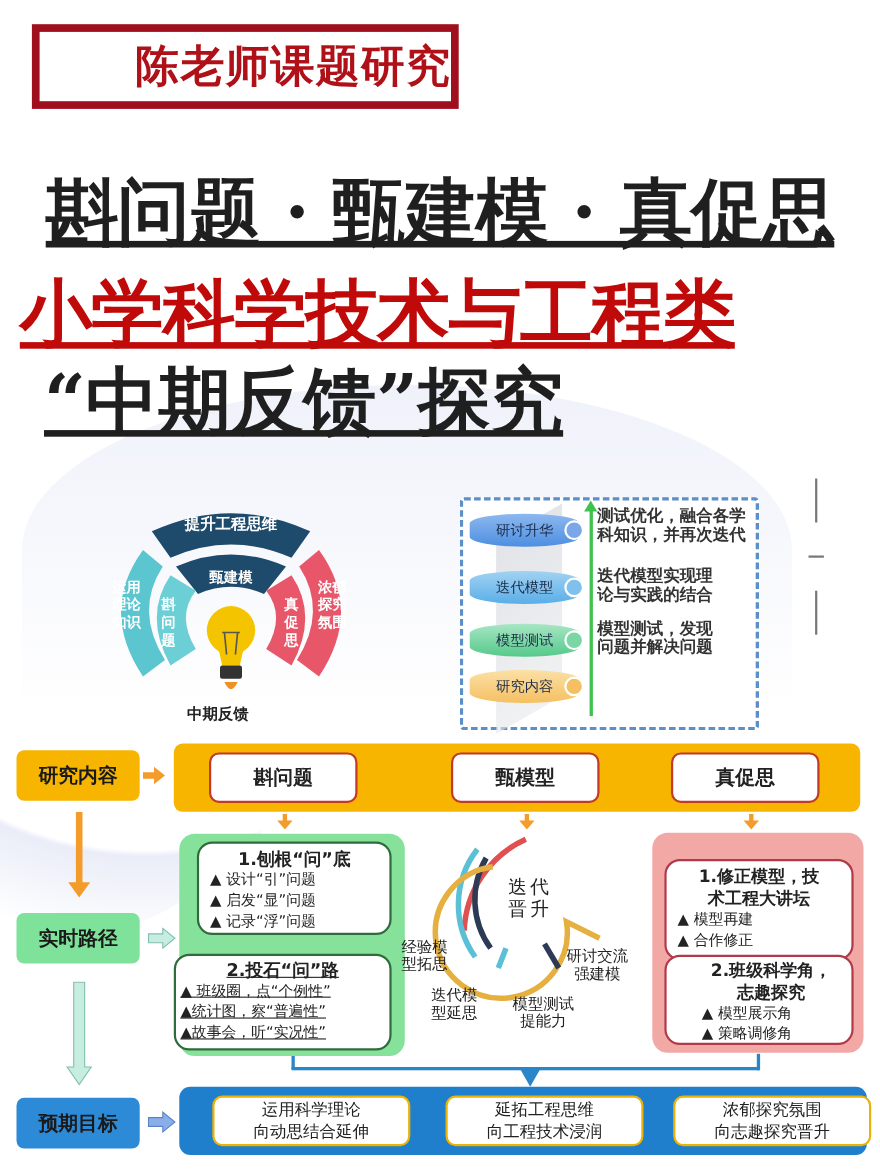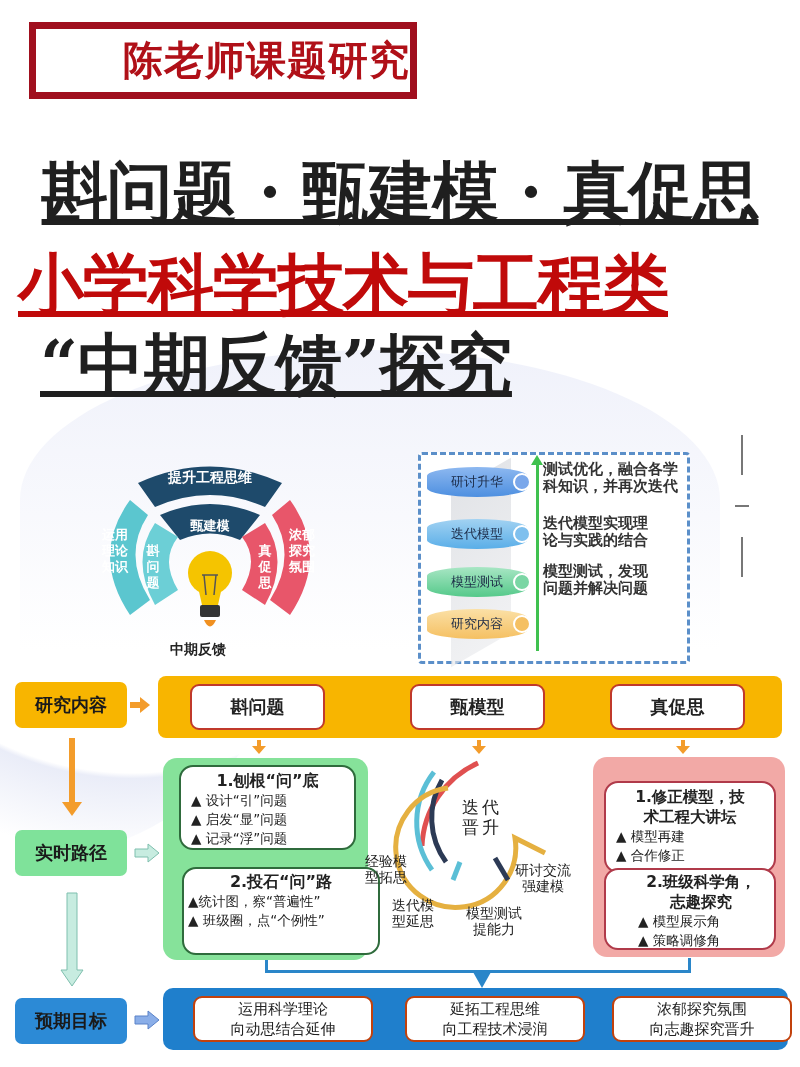--- a/index.html
+++ b/index.html
@@ -57,21 +57,21 @@
 
   .pink-panel { position: absolute; left: 593px; top: 757px; width: 192px; height: 200px; background: #f2a9a6; border-radius: 14px; }
   .pink-inner { position: absolute; background: #fff; border: 2px solid #b03a4a; border-radius: 14px; padding: 4px 6px; font-size: 13.5px; line-height: 19px; color: #222; }
   .pink-inner .h { font-weight: bold; font-size: 15.5px; text-align: center; line-height: 20px; }
   .pink-inner .li { padding-left: 4px; white-space: nowrap; }
 
   .arc-label { position: absolute; font-family: "DejaVu Serif", "Liberation Serif", serif; font-size: 14px; line-height: 16px; color: #222; text-align: center; }
   .arc-center { position: absolute; font-family: "DejaVu Serif", "Liberation Serif", serif; font-size: 17px; line-height: 20px; color: #222; text-align: center; letter-spacing: 3px; }
 
   .goal-bar { position: absolute; left: 163px; top: 988px; width: 625px; height: 62px; background: #1f7fcc; border-radius: 10px; }
-  .goal-box { position: absolute; top: 996px; width: 180px; height: 46px; background: #fff; border: 2px solid #c2410c; border-radius: 9px; display: flex; flex-direction: column; align-items: center; justify-content: center; font-size: 15px; line-height: 20px; color: #222; }
+  .goal-box { position: absolute; top: 996px; width: 180px; height: 46px; background: #fff; border: 2px solid #eab308; border-radius: 9px; display: flex; flex-direction: column; align-items: center; justify-content: center; font-size: 15px; line-height: 20px; color: #222; }
 
   .connector { position: absolute; background: #2a86c9; }
 </style>
 </head>
 <body>
 
 <div class="bg-arc a2"></div>
 <div class="bg-arc a1"></div>
 
 <div class="badge">
@@ -206,24 +206,25 @@
     <path d="M0,6 L14,6 L7,14 Z" fill="#f39c2b"></path>
   </svg>
 
 <div class="green-panel"></div>
 <div class="green-inner" style="left:179px;top:765px;width:177px;height:85px;">
   <div class="h">1.刨根“问”底</div>
   <div class="li">▲ 设计“引”问题</div>
   <div class="li">▲ 启发“显”问题</div>
   <div class="li">▲ 记录“浮”问题</div>
 </div>
-<div class="green-inner" style="left:182px;top:867px;width:198px;height:88px;padding:3px 2px;">
+<div class="green-inner" style="left:158px;top:867px;width:198px;height:88px;padding:3px 2px;text-decoration:underline;">
   <div class="h">2.投石“问”路</div>
+  <div class="li" style="padding-left:2px;">▲ 班级圈，点“个例性”</div>
   <div class="li" style="padding-left:2px;">▲统计图，察“普遍性”</div>
-  <div class="li" style="padding-left:2px;">▲ 班级圈，点“个例性”</div>
+  <div class="li" style="padding-left:2px;">▲故事会，听“实况性”</div>
 </div>
 
 <svg style="position:absolute;left:360px;top:758px;" width="230" height="200" viewBox="0 0 230 200">
   <path d="M118,5 A95,95 0 0 0 62,88" stroke="#e05050" stroke-width="5" fill="none"></path>
   <path d="M104,14 A82,82 0 0 0 102,112" stroke="#5bbfd6" stroke-width="5" fill="none" transform="translate(-30,0)"></path>
   <path d="M96,22 A75,75 0 0 0 100,104" stroke="#2c3a55" stroke-width="5" fill="none" transform="translate(-14,0)"></path>
   <path d="M88,30 A60,60 0 1 0 155,80 L185,95" stroke="#e5b040" stroke-width="5" fill="none"></path>
   <path d="M135,100 L148,122" stroke="#2c3a55" stroke-width="5" fill="none"></path>
   <path d="M100,104 L93,122" stroke="#5bbfd6" stroke-width="5" fill="none"></path>
 </svg>

